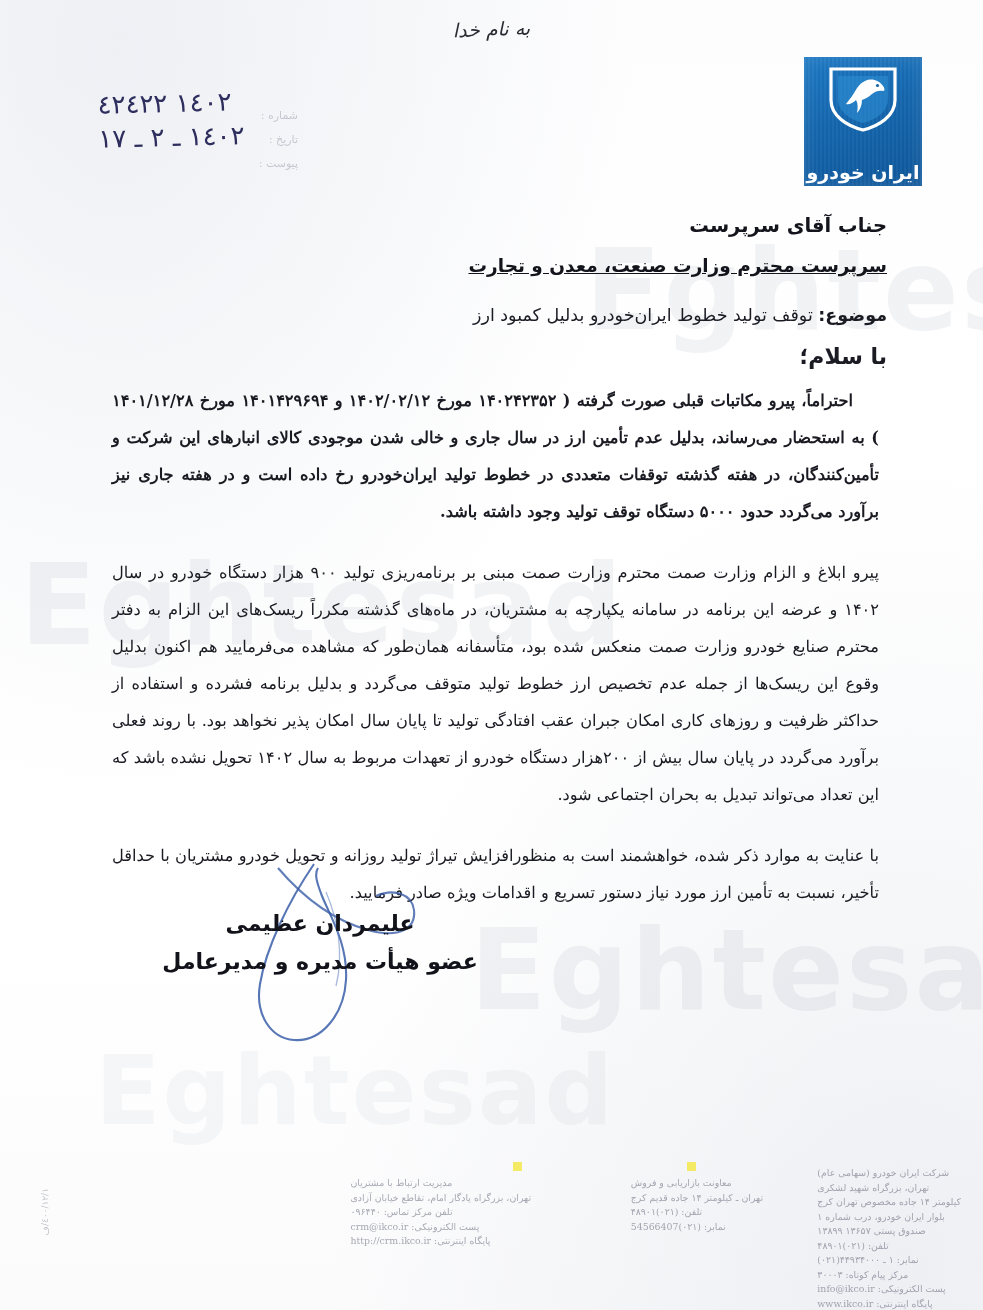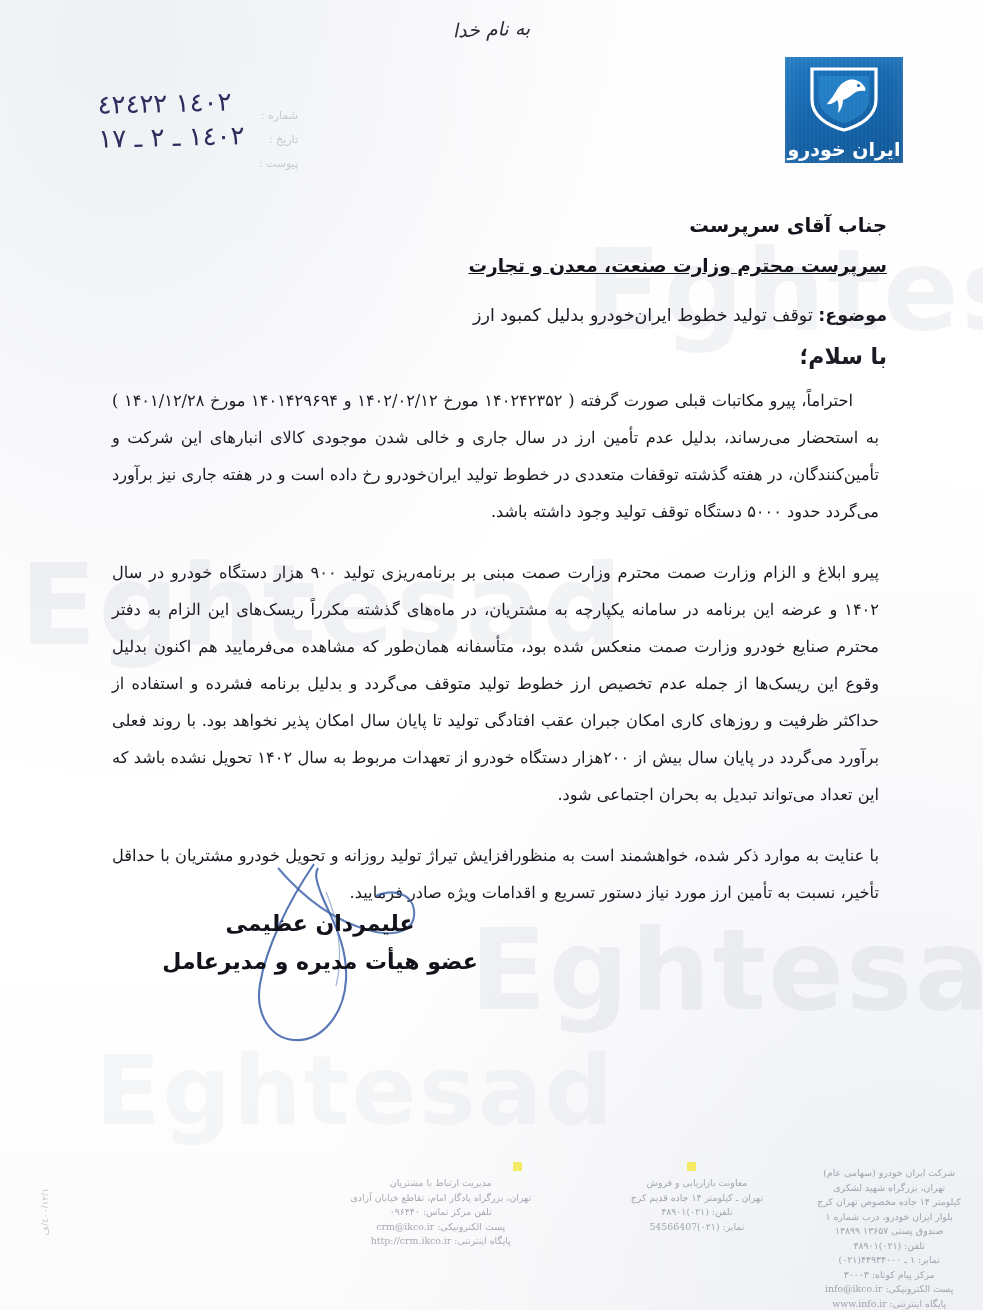--- a/index.html
+++ b/index.html
@@ -63,23 +63,23 @@
     font-size: 19px;
     color: #2a2a33;
     font-style: italic;
     transform: rotate(-2deg);
   }
 
   
   .logo-box {
     position: absolute;
     top: 57px;
-    left: 785px;
+    left: 804px;
     width: 118px;
-    height: 106px;
+    height: 129px;
     background: linear-gradient(160deg, #1d79c4 0%, #1466ae 45%, #0f579a 100%);
     box-shadow: inset 0 0 18px rgba(255,255,255,0.12);
   }
   .logo-box::after {
     content: "";
     position: absolute;
     inset: 0;
     background:
       repeating-linear-gradient(90deg, rgba(255,255,255,0.05) 0 2px, rgba(0,0,0,0.03) 2px 4px);
     opacity: .7;
@@ -172,21 +172,21 @@
     left: 112px;
     right: 104px;
     top: 382px;
     text-align: justify;
     font-family: "DejaVu Serif", "Liberation Serif", serif;
     font-size: 16.2px;
     line-height: 37px;
     color: #1a1a22;
   }
   .body-text p { margin: 0 0 24px 0; }
-  .body-text p.indent { text-indent: 26px; }
+  .body-text p.indent { text-indent: 26px; font-weight: bold; }
 
   
   .sign-block {
     position: absolute;
     top: 905px;
     left: 0;
     width: 640px;
     text-align: center;
     font-weight: 700;
     font-size: 22px;
@@ -205,21 +205,21 @@
   
   .footer {
     position: absolute;
     bottom: 12px;
     left: 0;
     right: 0;
     height: 140px;
   }
   .footer-col {
     position: absolute;
-    text-align: center;
+    text-align: left;
     font-size: 9.4px;
     line-height: 14.5px;
     color: rgba(72,76,96,0.48);
     font-family: "DejaVu Serif", "Liberation Serif", serif;
     white-space: nowrap;
   }
   .footer-col.c-right { right: 22px; top: 8px; }
   .footer-col.c-mid   { right: 220px; top: 18px; }
   .footer-col.c-left  { right: 452px; top: 18px; }
 
@@ -321,21 +321,21 @@
     <div class="footer-col c-right">
       <div>شرکت ایران خودرو (سهامی عام)</div>
       <div>تهران، بزرگراه شهید لشکری</div>
       <div>کیلومتر ۱۴ جاده مخصوص تهران کرج</div>
       <div>بلوار ایران خودرو، درب شماره ۱</div>
       <div>صندوق پستی ۱۳۶۵۷    ۱۳۸۹۹</div>
       <div>تلفن: (۰۲۱)۴۸۹۰۱</div>
       <div>نمابر: ۱ ـ ۴۴۹۳۴۰۰۰(۰۲۱)</div>
       <div>مرکز پیام کوتاه: ۳۰۰۰۳</div>
       <div>پست الکترونیکی: info@ikco.ir</div>
-      <div>پایگاه اینترنتی: www.info.ir</div>
+      <div>پایگاه اینترنتی: www.ikco.ir</div>
     </div>
 
     <div class="footer-col c-mid">
       <div>معاونت بازاریابی و فروش</div>
       <div>تهران ـ کیلومتر ۱۴ جاده قدیم کرج</div>
       <div>تلفن: (۰۲۱)۴۸۹۰۱</div>
       <div>نمابر: (۰۲۱)54566407</div>
     </div>
 
     <div class="footer-col c-left">

